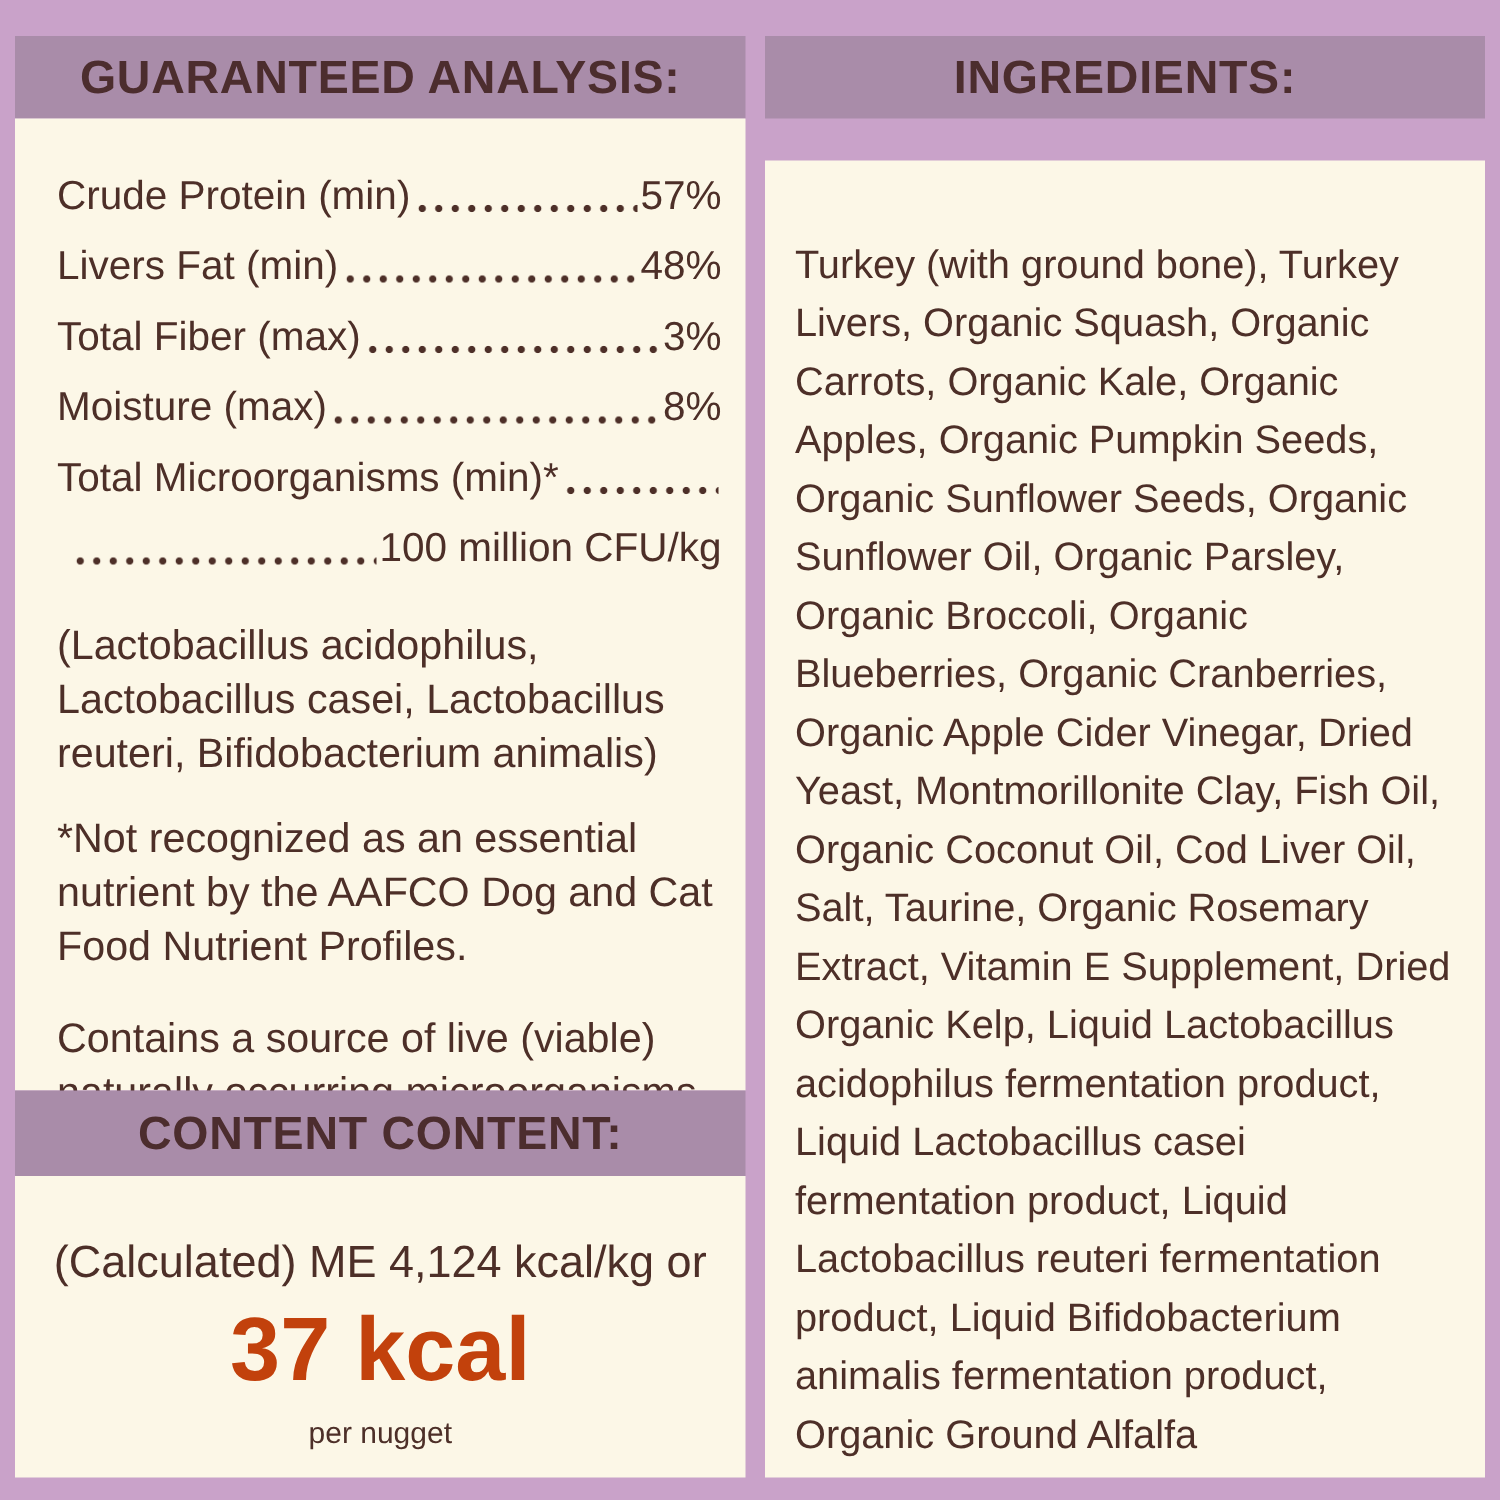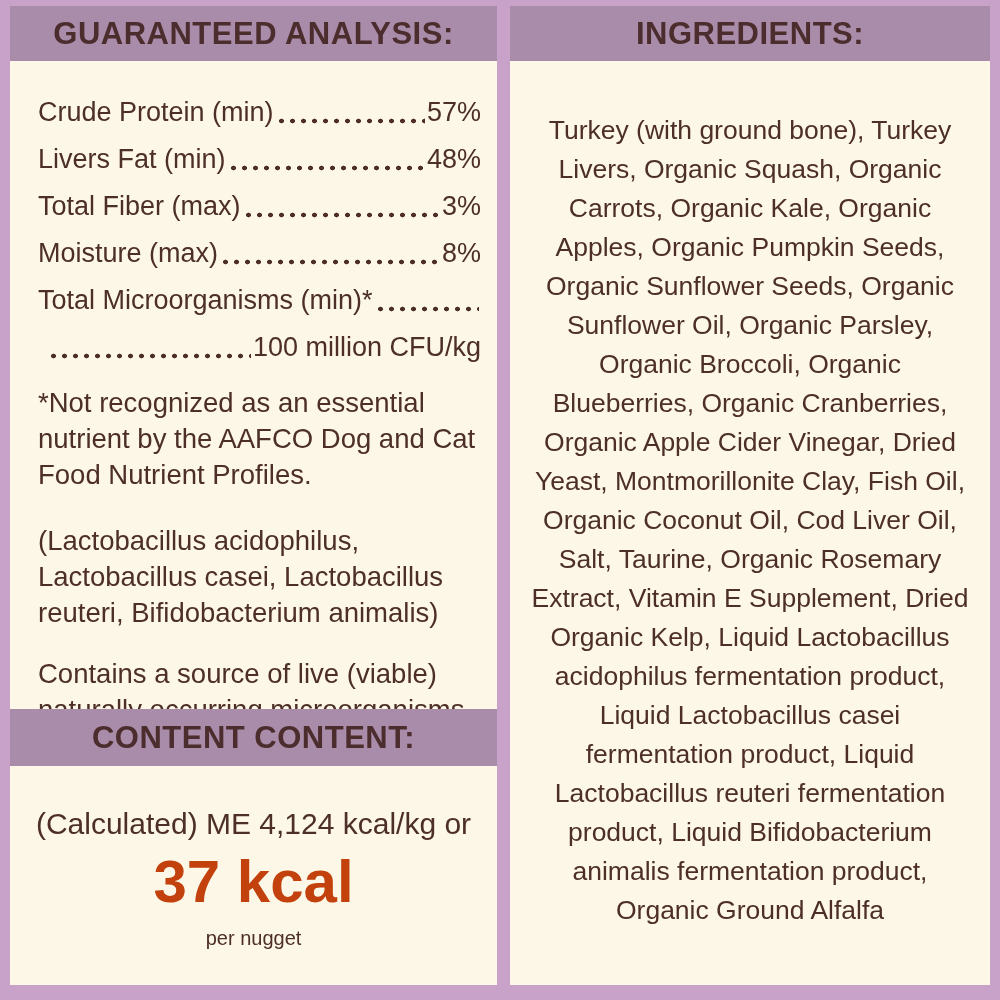--- a/index.html
+++ b/index.html
@@ -6,21 +6,21 @@
   body {
     width: 1000px; height: 1000px;
     background: #c9a2c9;
     font-family: "Liberation Sans", sans-serif;
     color: #4d2f28;
     overflow: hidden;
   }
   .frame {
     box-sizing: border-box;
     width: 932px; height: 1000px;
-    padding: 6px 10px 15px 10px;
+    padding: 24px 10px 15px 10px;
     display: flex;
     gap: 13px;
   }
   .col { display: flex; flex-direction: column; }
   .col-left  { width: 487px; flex: none; }
   .col-right { width: 480px; flex: none; }
 
   .bar {
     background: #a98ca9;
     height: 55px;
@@ -79,21 +79,21 @@
     text-align: center;
   }
   .cal-line1 { font-size: 30px; line-height: 40px; }
   .cal-value { font-size: 60px; line-height: 64px; font-weight: bold; margin-top: 6px; color: #c2410c; }
   .cal-unit  { font-size: 20px; line-height: 40px; margin-top: 4px; }
 
   
   .panel-ing {
     flex: 1 1 auto;
     padding: 50px 20px 0 20px;
-    text-align: center;
+    margin-top: 28px;
   }
   .ing-text {
     font-size: 26.5px;
     line-height: 39px;
   }
 </style>
 </head>
 <body>
 
 <div class="frame">
@@ -133,23 +133,23 @@
       <div class="ga-row">
         <span>Total Microorganisms (min)*</span>
         <span class="leader"></span>
       </div>
 
       <div class="ga-row ga-row-cfu">
         <span class="leader"></span>
         <span>100 million CFU/kg</span>
       </div>
 
+      <div class="ga-note note-bacteria">(Lactobacillus acidophilus, Lactobacillus casei, Lactobacillus reuteri, Bifidobacterium animalis)</div>
+
       <div class="ga-note note-aafco">*Not recognized as an essential nutrient by the AAFCO Dog and Cat Food Nutrient Profiles.</div>
-
-      <div class="ga-note note-bacteria">(Lactobacillus acidophilus, Lactobacillus casei, Lactobacillus reuteri, Bifidobacterium animalis)</div>
 
       <div class="ga-note note-viable">Contains a source of live (viable) naturally occurring microorganisms</div>
     </div>
 
     <div class="bar bar-2">
       <span class="bar-title">CONTENT CONTENT:</span>
     </div>
 
     <div class="panel panel-cal">
       <div class="cal-line1">(Calculated) ME 4,124 kcal/kg or</div>

